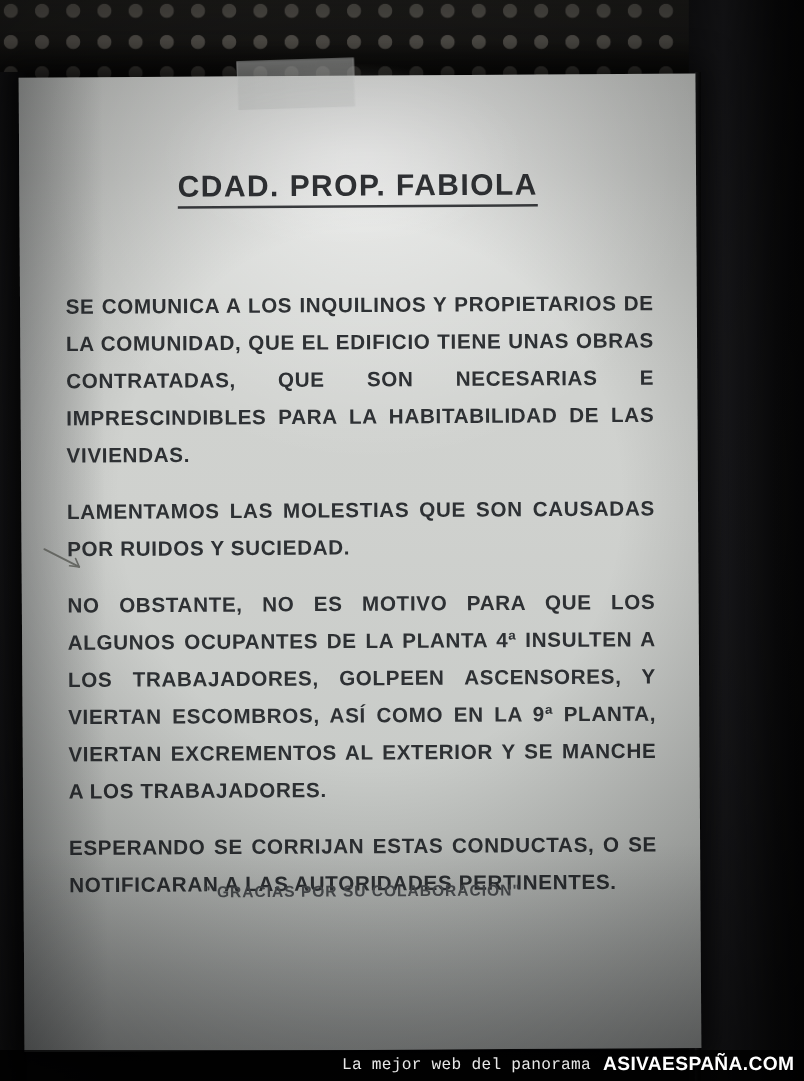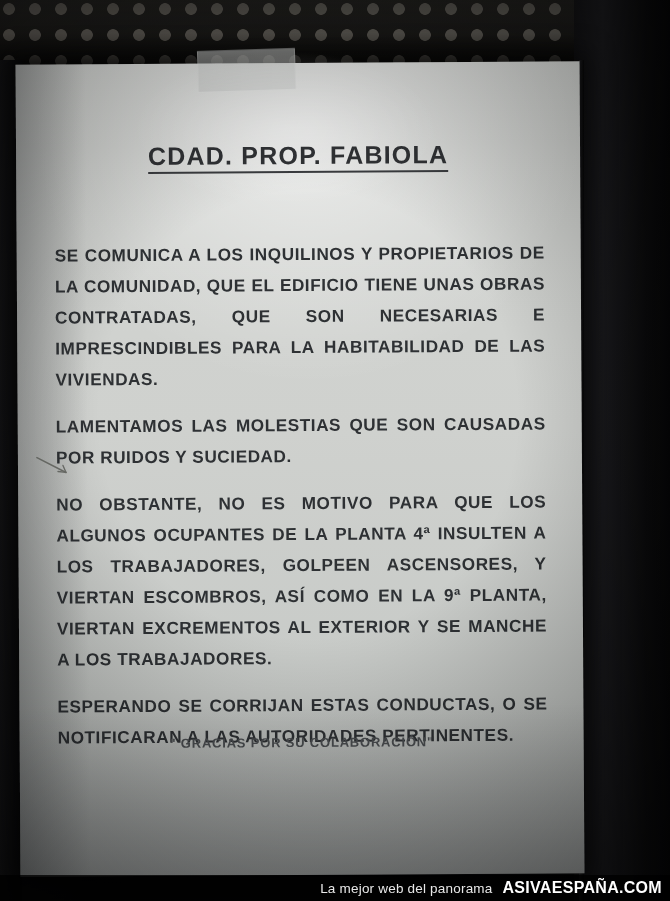--- a/index.html
+++ b/index.html
@@ -210,21 +210,21 @@
     height: 26px;
     background: rgba(0,0,0,0.78);
     display: flex;
     align-items: center;
     justify-content: flex-end;
     gap: 10px;
     padding-right: 8px;
     box-sizing: border-box;
   }
   .wm-tag {
-    font-family: Liberation Sans, sans-serif;
+    font-family: Liberation Mono, monospace;
     font-size: 13.5px;
     color: #e8e8e8;
     letter-spacing: 0.2px;
   }
   .wm-brand {
     font-family: "Liberation Sans", sans-serif;
     font-size: 16px;
     font-weight: 700;
     color: #ffffff;
     letter-spacing: 0.3px;

